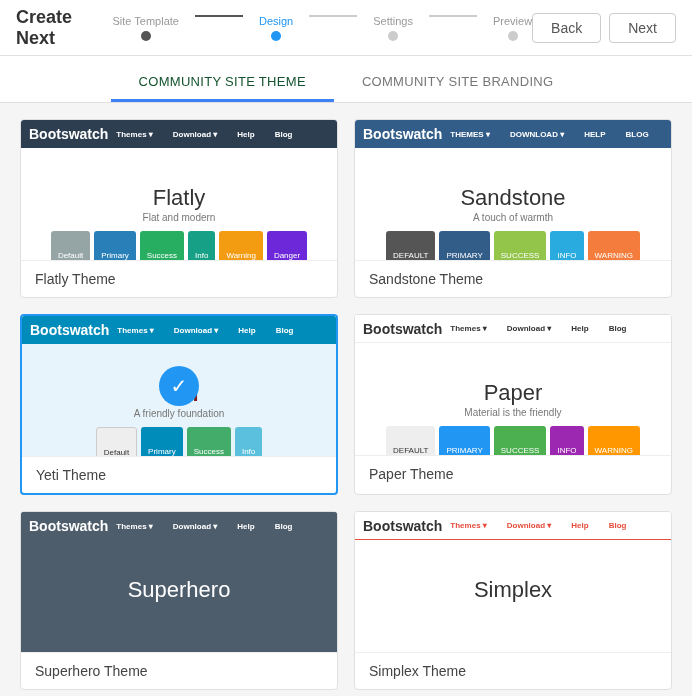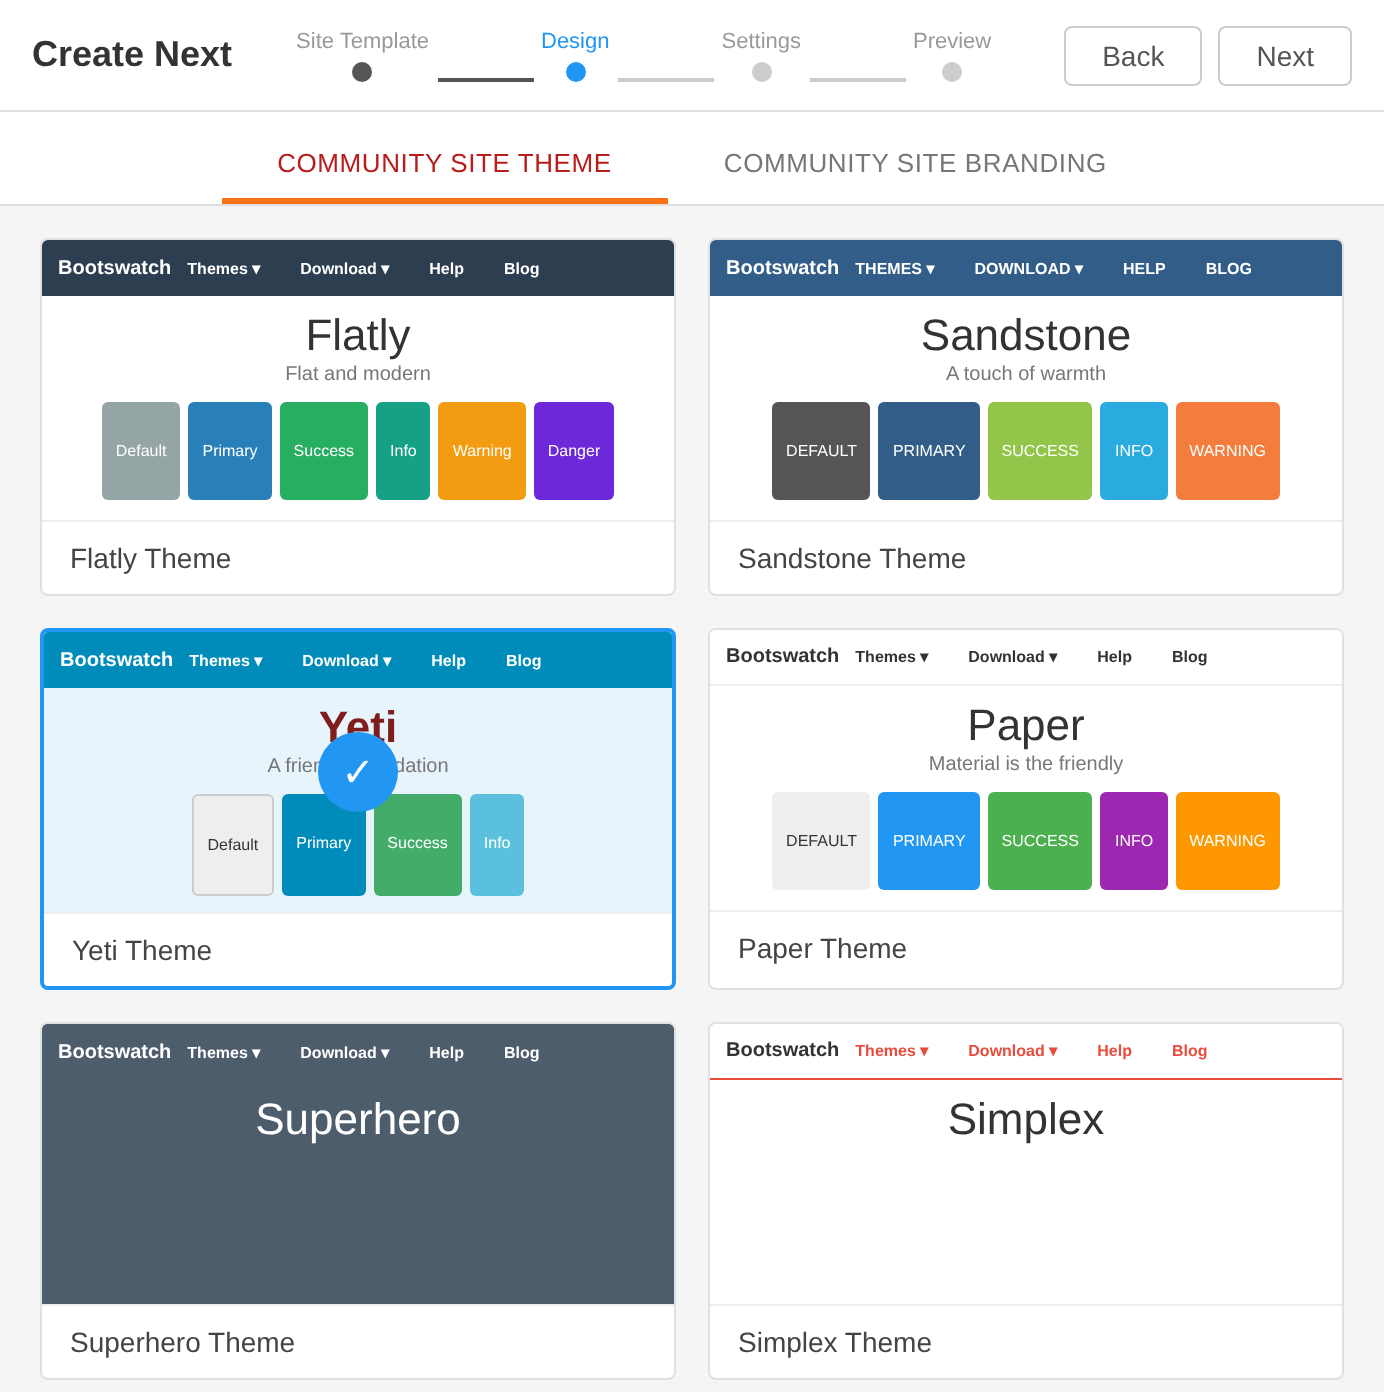--- a/index.html
+++ b/index.html
@@ -26,22 +26,22 @@
       align-items: center;
       gap: 32px;
     }
     .site-title {
       font-size: 18px;
       font-weight: 600;
       color: #333;
     }
     .steps {
       display: flex;
-      align-items: flex-end;
-      gap: 4px;
+      align-items: flex-start;
+      gap: 16px;
     }
     .step-item {
       display: flex;
       flex-direction: column;
       align-items: center;
       position: relative;
     }
     .step-label {
       font-size: 11px;
       color: #999;
@@ -110,22 +110,22 @@
     .tab {
       padding: 10px 28px;
       font-size: 13px;
       color: #777;
       cursor: pointer;
       border-bottom: 3px solid transparent;
       font-weight: 500;
       letter-spacing: 0.3px;
     }
     .tab.active {
-      color: #b91c1c;
-      border-bottom: 3px solid #f97316;
+      color: #14532d;
+      border-bottom: 3px solid #3b82f6;
     }
 
     
     .content {
       padding: 16px 20px;
       display: grid;
       grid-template-columns: 1fr 1fr;
       gap: 16px;
     }
 
@@ -185,28 +185,29 @@
     }
     .preview-navbar-superhero {
       background: #4e5d6c;
       color: #fff;
     }
     .preview-navbar-simplex {
       background: #fff;
       border-bottom: 1px solid #e74c3c;
       color: #333;
     }
-    .nav-brand { font-weight: bold; font-size: 10px; }
+    .nav-brand { font-weight: bold; font-size: 14px; }
     .nav-items { display: flex; gap: 20px; font-size: 8px; }
 
     .preview-body {
       display: flex;
       flex-direction: column;
       align-items: center;
       padding-top: 8px;
+      margin-top: 30px;
     }
     .preview-title {
       font-size: 22px;
       font-weight: 300;
       color: #333;
       line-height: 1.1;
     }
     .preview-subtitle {
       font-size: 10px;
       color: #777;

